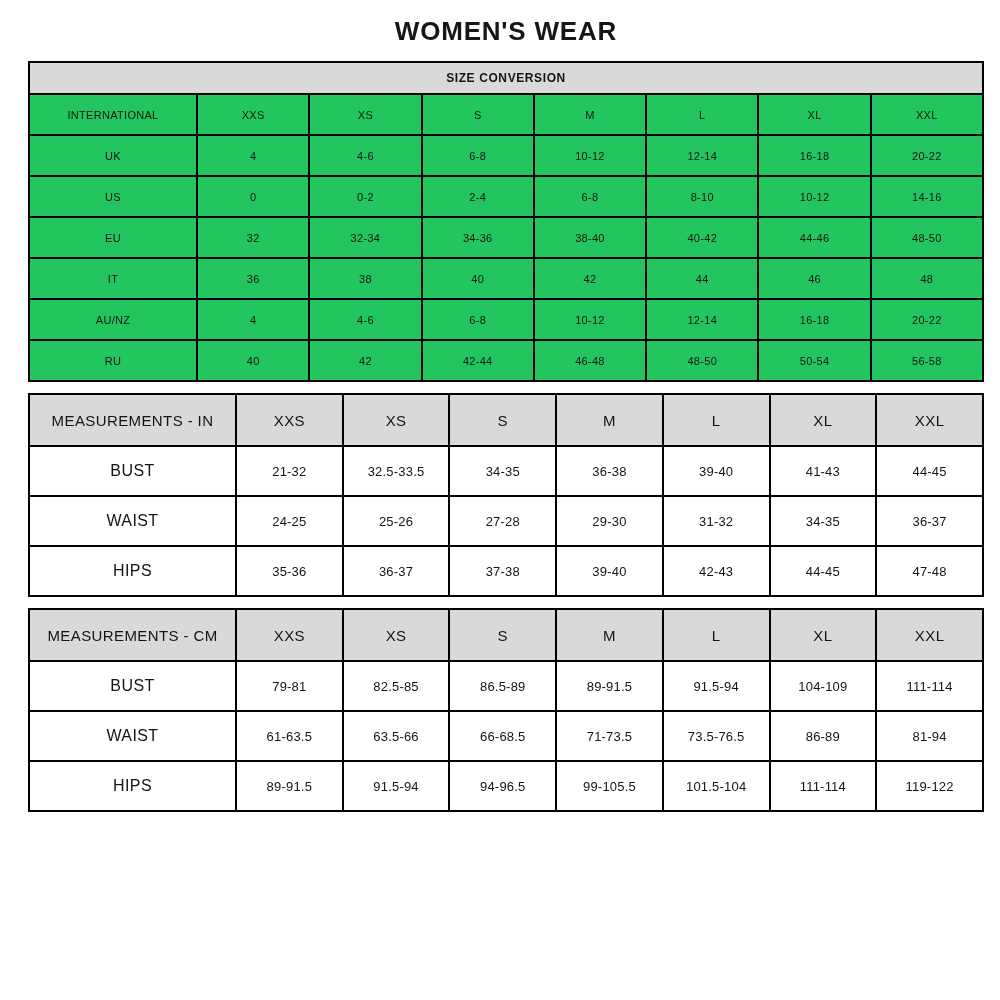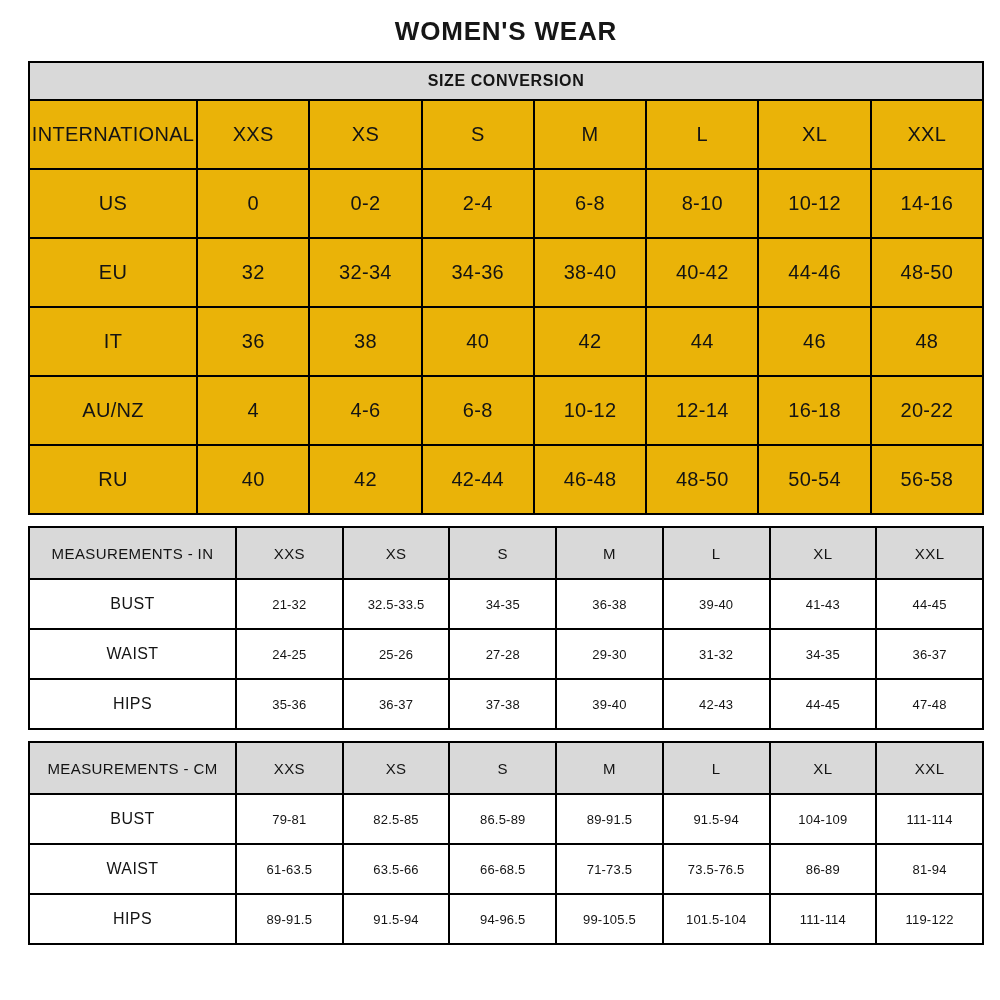--- a/index.html
+++ b/index.html
@@ -25,33 +25,33 @@
   }
   th, td {
     border: 2px solid #000000;
     text-align: center;
     vertical-align: middle;
     overflow: hidden;
   }
   
   .sc-title th {
     background: #d9d9d9;
-    height: 38px;
-    font-size: 16px;
+    height: 32px;
+    font-size: 12px;
     font-weight: 700;
     letter-spacing: 0.6px;
     text-align: center;
   }
   .sc-label-col { width: 168px; }
   .sc-row td {
-    height: 69px;
-    font-size: 20px;
+    height: 41px;
+    font-size: 11px;
     font-weight: 400;
     letter-spacing: 0.3px;
-    background: #eab308;
+    background: #22c55e;
   }
   
   .m-label-col { width: 207px; }
   .m-head th {
     background: #d9d9d9;
     height: 52px;
     font-size: 15px;
     font-weight: 400;
     letter-spacing: 0.4px;
   }
@@ -94,20 +94,30 @@
     </tr>
     <tr class="sc-row">
       <td>INTERNATIONAL</td>
       <td>XXS</td>
       <td>XS</td>
       <td>S</td>
       <td>M</td>
       <td>L</td>
       <td>XL</td>
       <td>XXL</td>
+    </tr>
+    <tr class="sc-row">
+      <td>UK</td>
+      <td>4</td>
+      <td>4-6</td>
+      <td>6-8</td>
+      <td>10-12</td>
+      <td>12-14</td>
+      <td>16-18</td>
+      <td>20-22</td>
     </tr>
     <tr class="sc-row">
       <td>US</td>
       <td>0</td>
       <td>0-2</td>
       <td>2-4</td>
       <td>6-8</td>
       <td>8-10</td>
       <td>10-12</td>
       <td>14-16</td>

